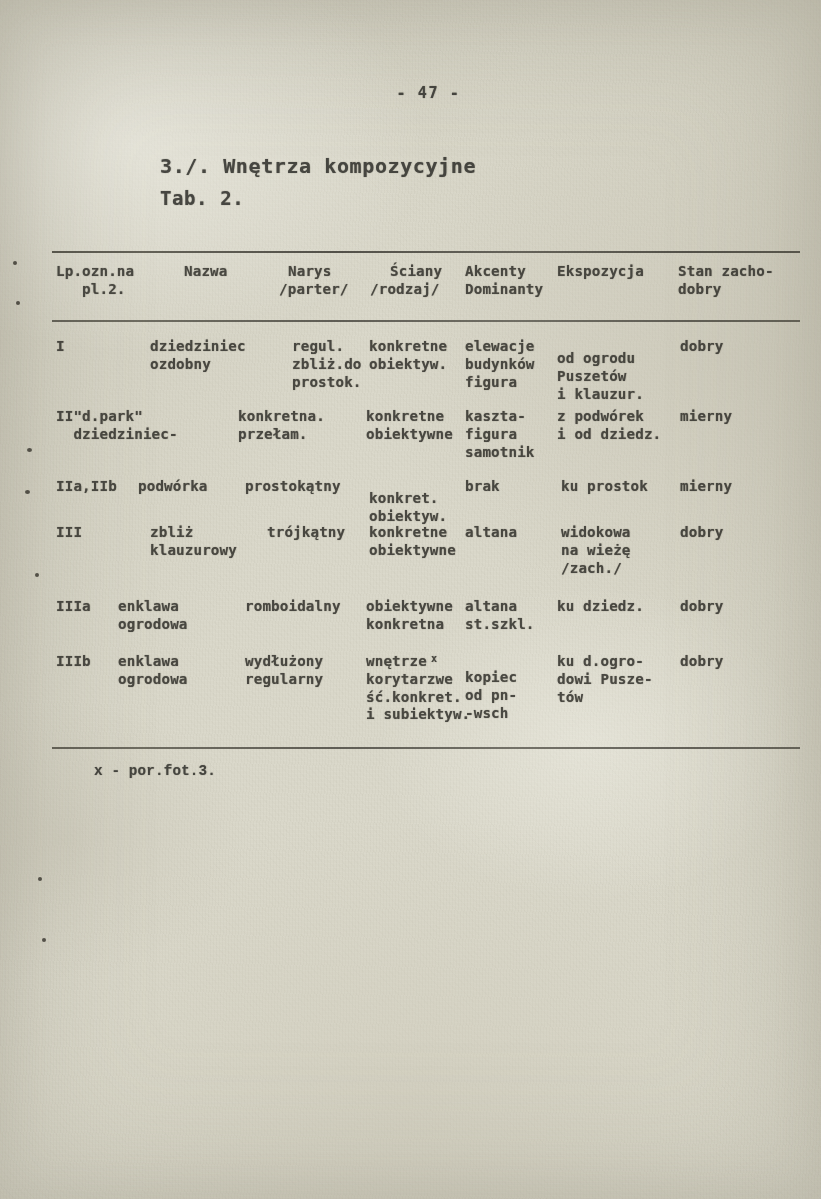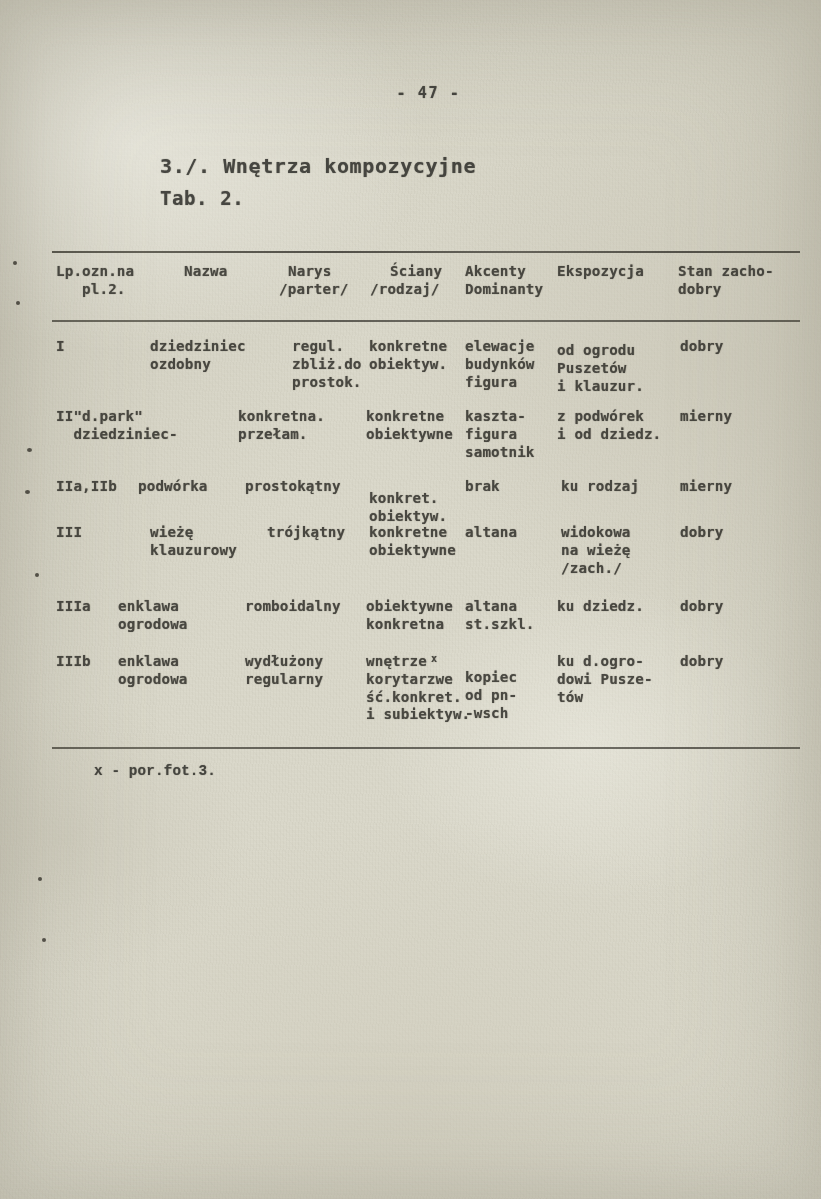--- a/index.html
+++ b/index.html
@@ -135,21 +135,21 @@
       <div class="cell" style="left:150px;top:0">dziedziniec
 ozdobny</div>
       <div class="cell" style="left:292px;top:0">regul.
 zbliż.do
 prostok.</div>
       <div class="cell" style="left:369px;top:0">konkretne
 obiektyw.</div>
       <div class="cell" style="left:465px;top:0">elewacje
 budynków
 figura</div>
-      <div class="cell" style="left:557px;top:4px">od ogrodu
+      <div class="cell" style="left:557px;top:12px">od ogrodu
 Puszetów
 i klauzur.</div>
       <div class="cell" style="left:680px;top:0">dobry</div>
     </div>
 
     <div class="row" style="top:408px">
       <div class="cell" style="left:56px;top:0">II"d.park"
   dziedziniec-</div>
       <div class="cell" style="left:238px;top:0">konkretna.
 przełam.</div>
@@ -163,27 +163,27 @@
       <div class="cell" style="left:680px;top:0">mierny</div>
     </div>
 
     <div class="row" style="top:478px">
       <div class="cell" style="left:56px;top:0">IIa,IIb</div>
       <div class="cell" style="left:138px;top:0">podwórka</div>
       <div class="cell" style="left:245px;top:0">prostokątny</div>
       <div class="cell" style="left:369px;top:12px">konkret.
 obiektyw.</div>
       <div class="cell" style="left:465px;top:0">brak</div>
-      <div class="cell" style="left:561px;top:0">ku rodzaj</div>
+      <div class="cell" style="left:561px;top:0">ku prostok</div>
       <div class="cell" style="left:680px;top:0">mierny</div>
     </div>
 
     <div class="row" style="top:524px">
       <div class="cell" style="left:56px;top:0">III</div>
-      <div class="cell" style="left:150px;top:0">wieżę
+      <div class="cell" style="left:150px;top:0">zbliż
 klauzurowy</div>
       <div class="cell" style="left:267px;top:0">trójkątny</div>
       <div class="cell" style="left:369px;top:0">konkretne
 obiektywne</div>
       <div class="cell" style="left:465px;top:0">altana</div>
       <div class="cell" style="left:561px;top:0">widokowa
 na wieżę
 /zach./</div>
       <div class="cell" style="left:680px;top:0">dobry</div>
     </div>

